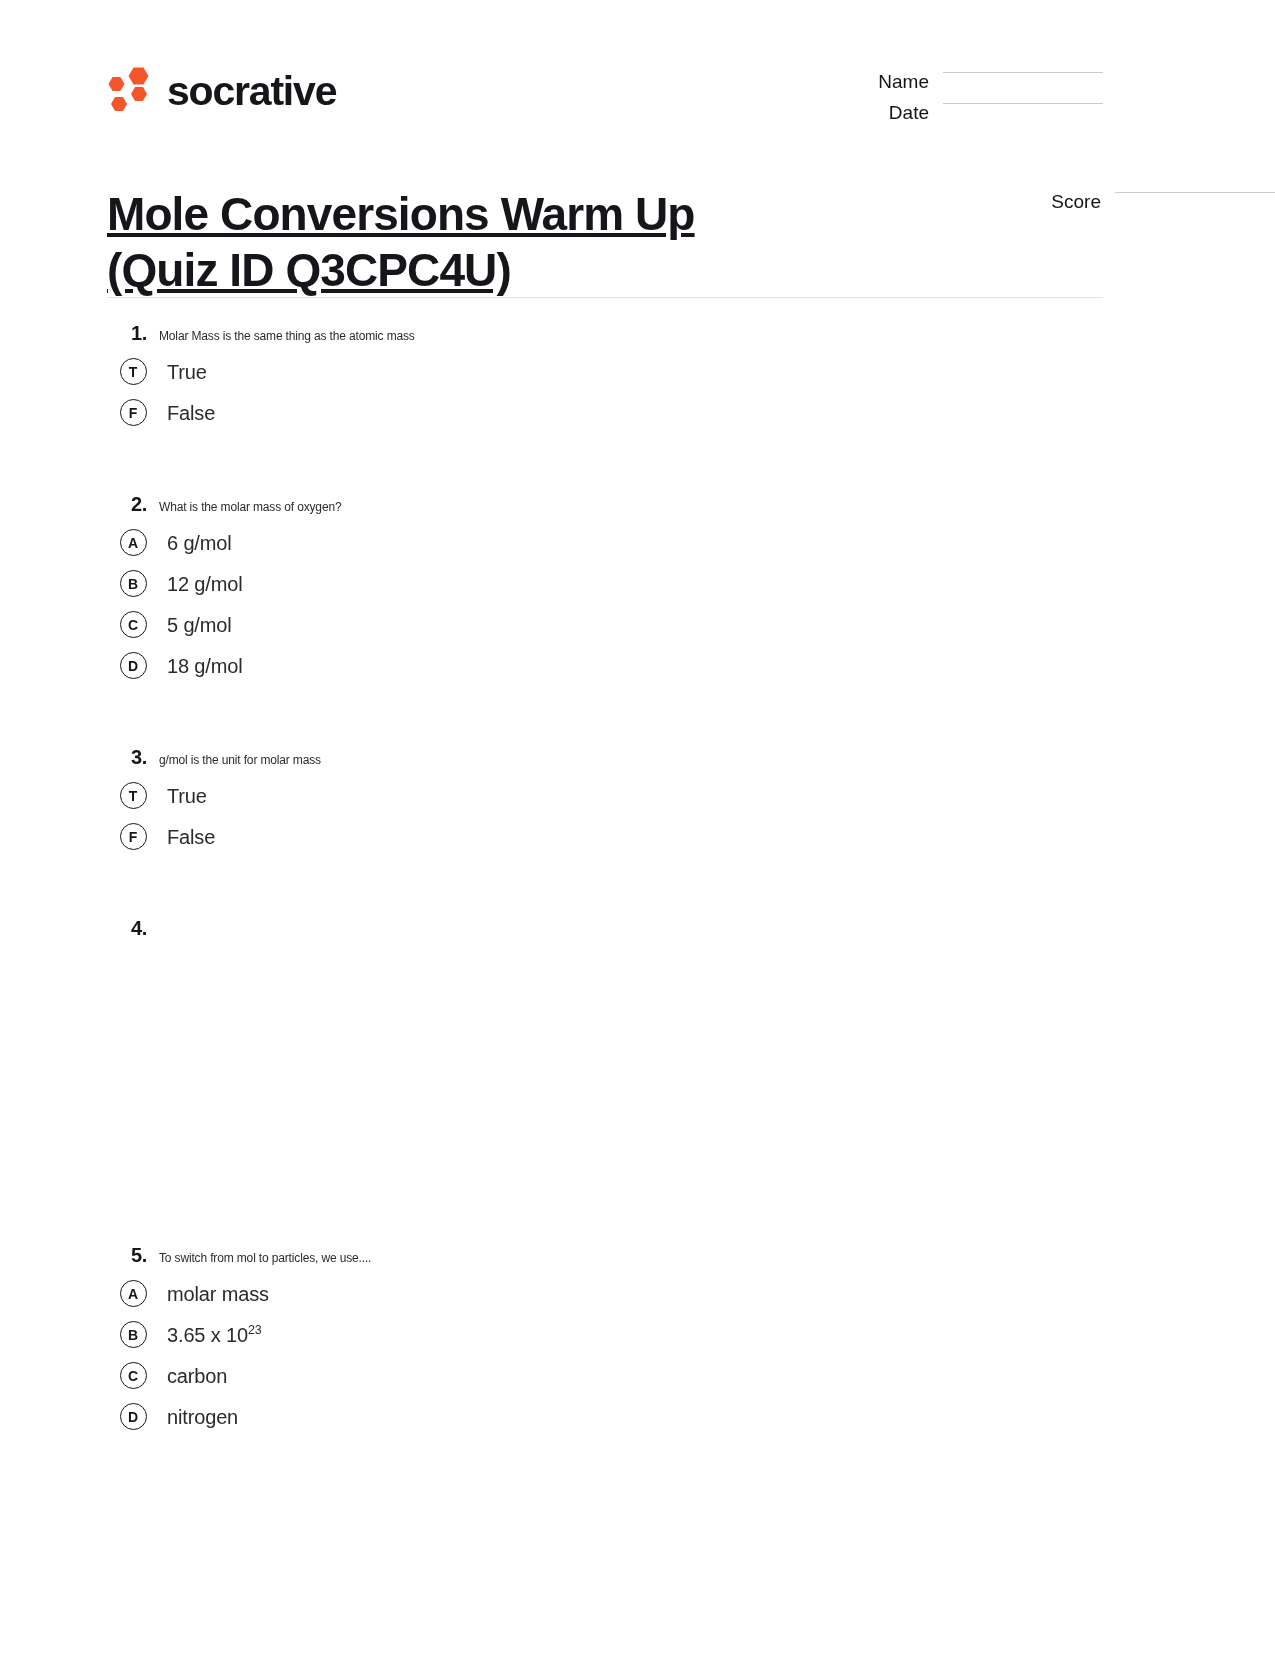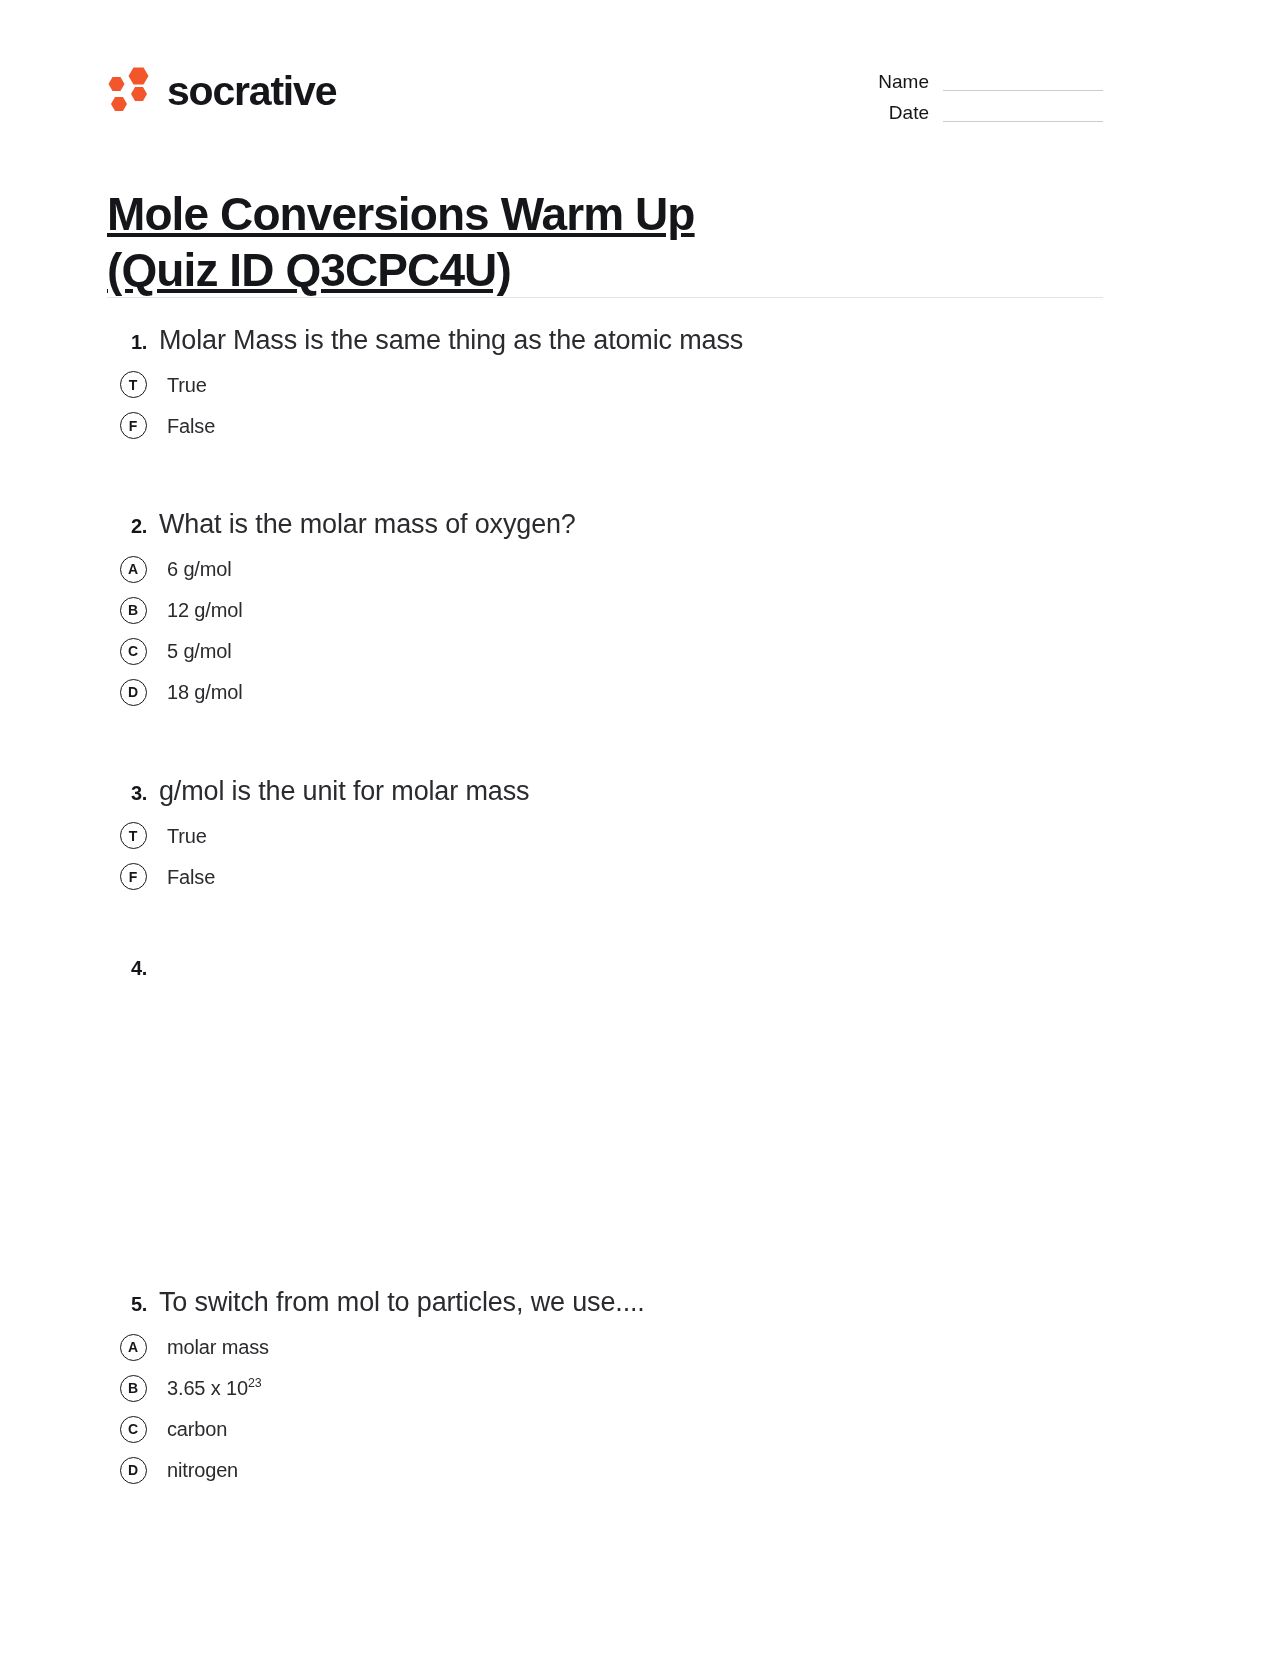--- a/index.html
+++ b/index.html
@@ -52,21 +52,21 @@
   }
 
   .meta-fields {
     position: absolute;
     right: 0;
     top: 12px;
     width: 300px;
   }
   .meta-row {
     display: flex;
-    align-items: flex-end;
+    align-items: flex-start;
     justify-content: flex-end;
     gap: 14px;
     margin-bottom: 12px;
   }
   .meta-label {
     font-size: 19px;
     color: #15161a;
     line-height: 1;
     white-space: nowrap;
   }
@@ -127,21 +127,21 @@
     min-width: 52px;
     text-align: right;
     padding-right: 12px;
     box-sizing: border-box;
     font-size: 20px;
     font-weight: 700;
     color: #15161a;
     letter-spacing: -0.3px;
   }
   .q-text {
-    font-size: 27px;
+    font-size: 12px;
     font-weight: 400;
     color: #2a2b2e;
     line-height: 1.35;
     letter-spacing: -0.15px;
   }
   .q-options {
     margin-top: 6px;
   }
   .option {
     display: flex;
@@ -210,20 +210,26 @@
         <span class="meta-label">Name</span>
         <span class="meta-line"></span>
       </div>
       <div class="meta-row">
         <span class="meta-label">Date</span>
         <span class="meta-line"></span>
       </div>
     </div>
   </div>
 
+  <div class="score-block">
+    <div class="meta-row">
+      <span class="meta-label">Score</span>
+      <span class="meta-line"></span>
+    </div>
+  </div>
 
   <h1 class="title">Mole Conversions Warm Up (Quiz ID Q3CPC4U)</h1>
 
   <div class="divider"></div>
 
   <div class="questions">
       <div class="question">
         <div class="q-head">
           <span class="q-num">1.</span>
           <span class="q-text">Molar Mass is the same thing as the atomic mass</span>

